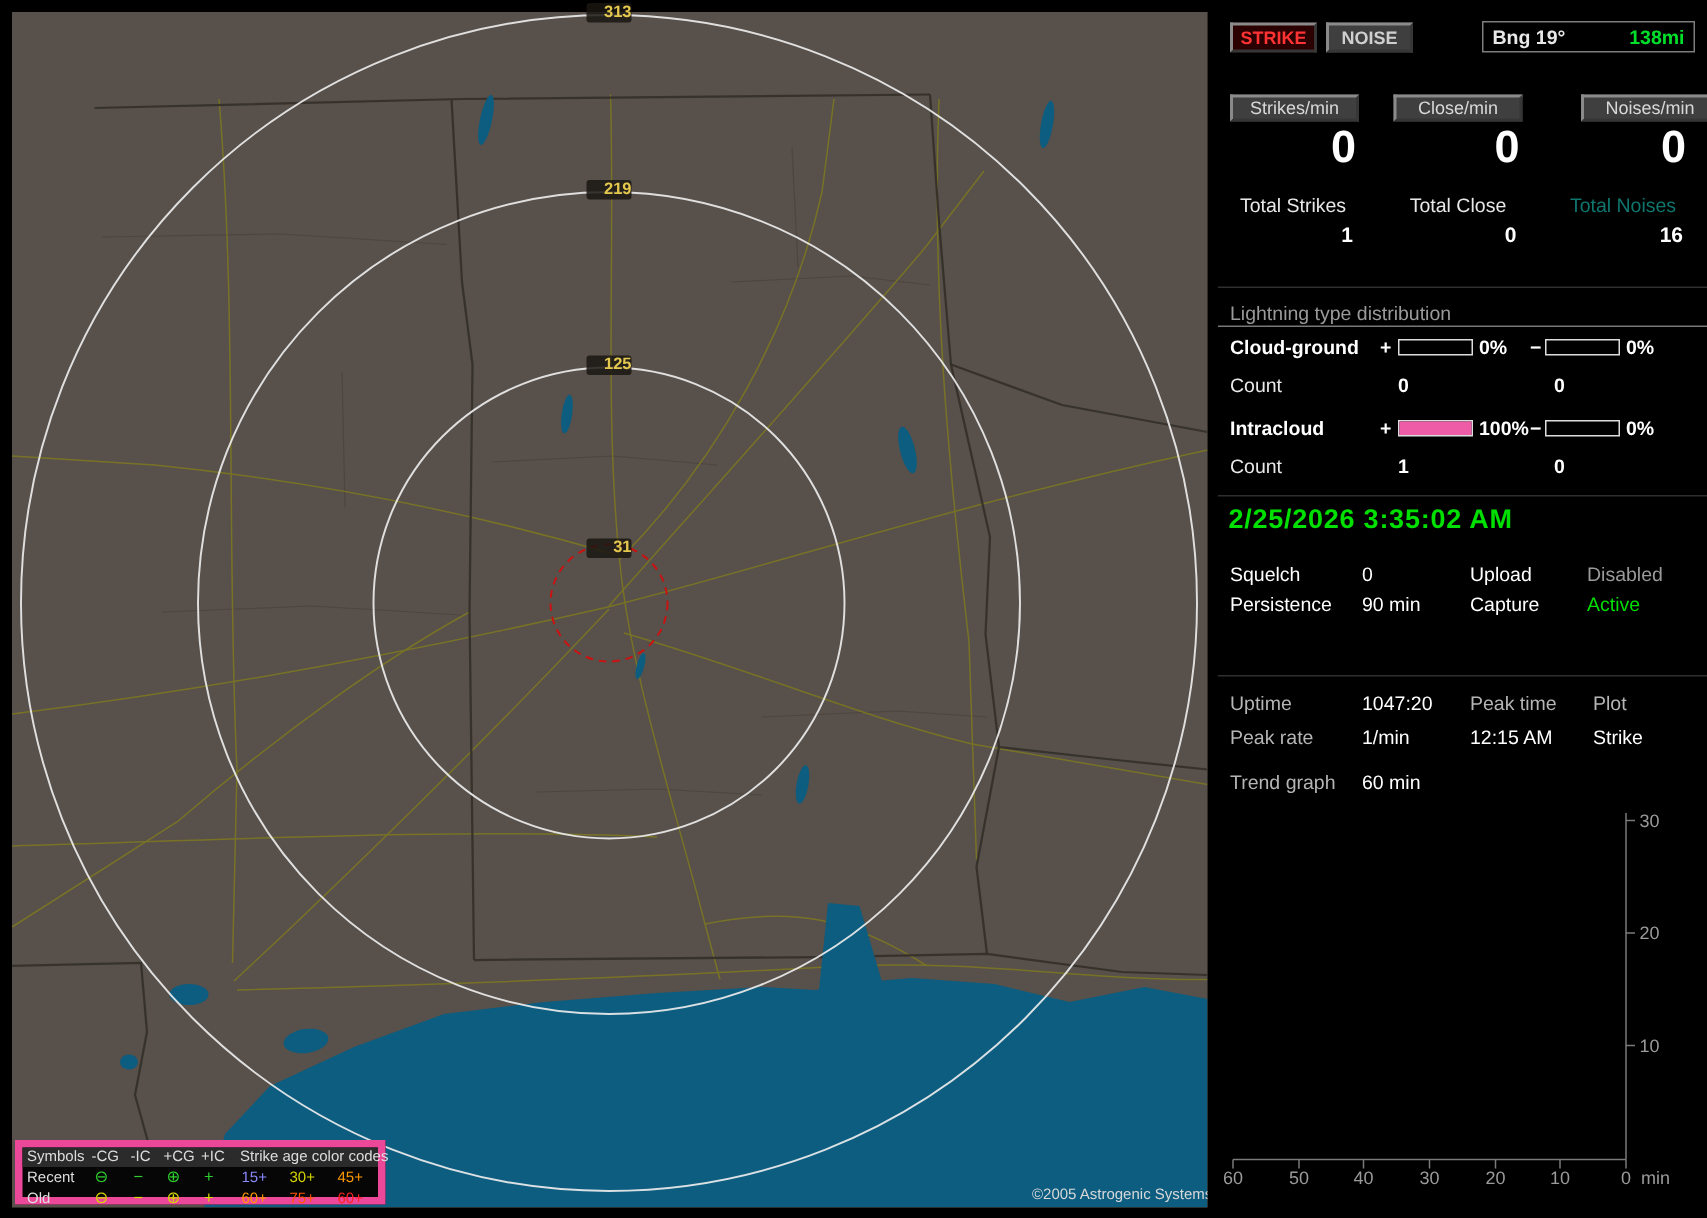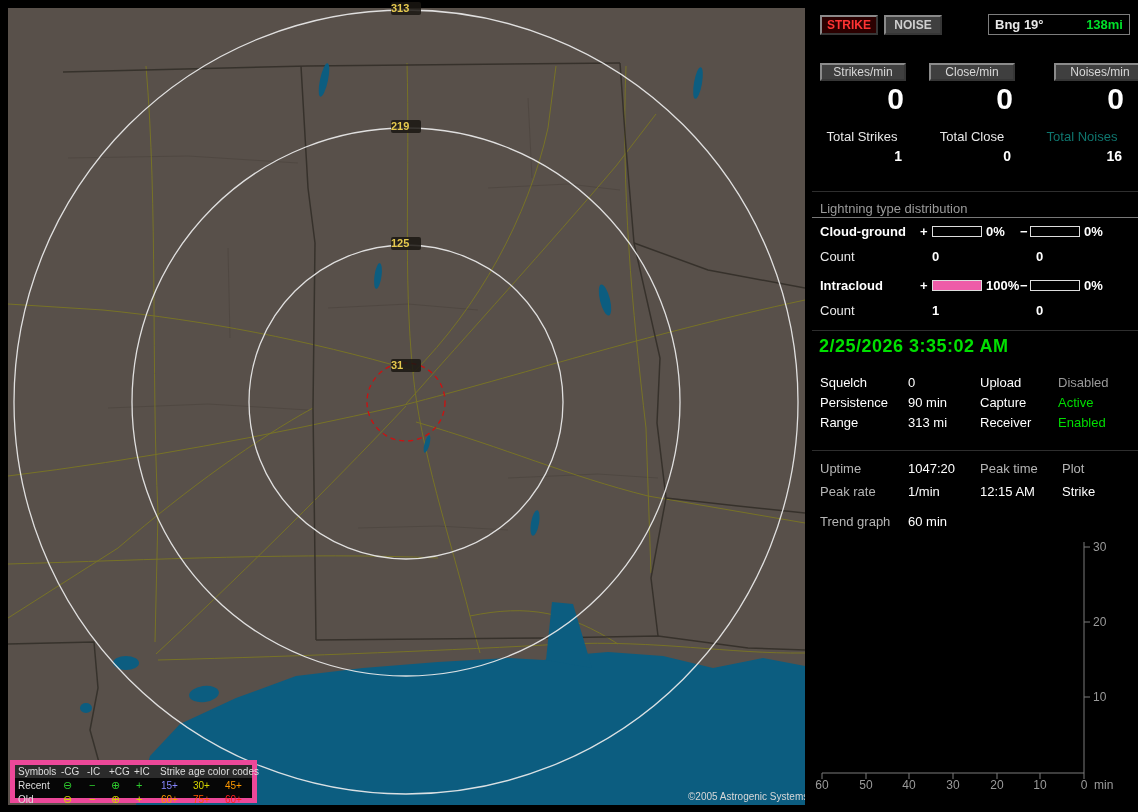--- a/index.html
+++ b/index.html
@@ -3,21 +3,21 @@
 <meta charset="utf-8">
 <style>
   *{margin:0;padding:0;box-sizing:border-box}
   html,body{width:1138px;height:812px;background:#000;overflow:hidden;
     font-family:"Liberation Sans","DejaVu Sans",sans-serif}
   body{position:relative}
   .abs{position:absolute}
 
   
   #map{position:absolute;left:8px;top:8px;width:797px;height:797px;background:#58504a;overflow:hidden}
-  .ring-chip{position:absolute;left:391px;width:30px;text-align:left;font-size:11px;font-weight:bold;
+  .ring-chip{position:absolute;left:391px;width:30px;text-align:right;font-size:11px;font-weight:bold;
     color:#e5c94e;background:rgba(26,22,18,.85);border-radius:2px;z-index:5;line-height:13px}
   #copyright{position:absolute;left:680px;top:783px;font-size:10px;color:#d8d8d8;white-space:nowrap}
 
   
   #legend{position:absolute;left:2px;top:752px;width:247px;height:43px;background:#060606;
     border:5px solid #ec4899;font-size:10px;color:#ddd;z-index:6}
   #legend .hdrstrip{position:absolute;left:0;top:0;width:100%;height:13px;background:#2b2b2b}
   .lg{position:absolute;white-space:nowrap;line-height:13px}
   .g-green{color:#2ecc2e;font-size:11px;line-height:12px}
   .g-yellow{color:#d6d600;font-size:11px;line-height:12px}
@@ -241,26 +241,20 @@
     <span class="c0 white">Squelch</span>
     <span class="c1 white">0</span>
     <span class="c2 white">Upload</span>
     <span class="c3 gray">Disabled</span>
   </div>
   <div class="srow" style="top:395px">
     <span class="c0 white">Persistence</span>
     <span class="c1 white">90 min</span>
     <span class="c2 white">Capture</span>
     <span class="c3 green">Active</span>
-  </div>
-  <div class="srow" style="top:415px">
-    <span class="c0 white">Range</span>
-    <span class="c1 white">313 mi</span>
-    <span class="c2 white">Receiver</span>
-    <span class="c3 green">Enabled</span>
   </div>
 
   <div class="hline" style="top:450px"></div>
 
   <div class="srow" style="top:461px">
     <span class="c0 lbl2">Uptime</span>
     <span class="c1 white">1047:20</span>
     <span class="c2 lbl2">Peak time</span>
     <span class="sc3 lbl2">Plot</span>
   </div>

